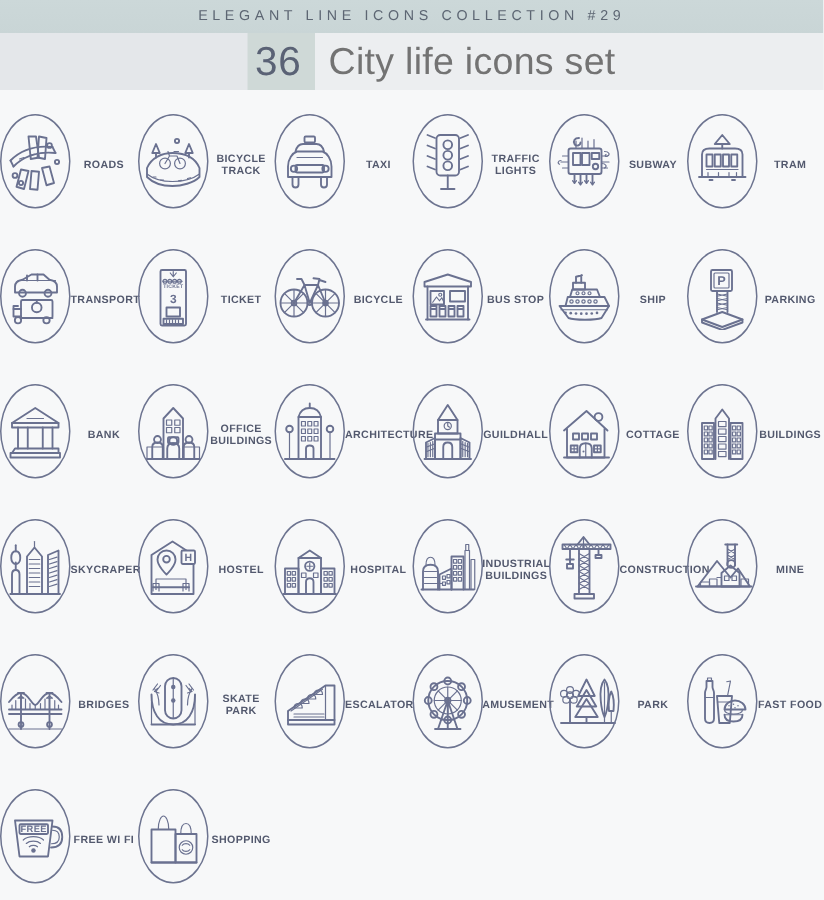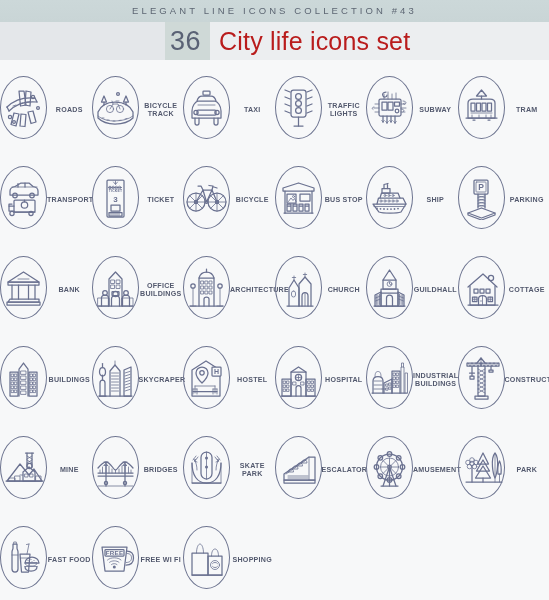--- a/index.html
+++ b/index.html
@@ -39,21 +39,21 @@
   .title-row{
     position:absolute;left:0;top:22px;width:549px;height:38px;
     display:flex;align-items:center;
   }
   .title-num{
     width:210px;text-align:right;padding-right:9px;box-sizing:border-box;
     font-size:27px;color:#5a6275;font-weight:300;letter-spacing:0.5px;
     font-family:"Liberation Sans", sans-serif;
   }
   .title-txt{
-    font-size:25px;color:#b91c1c;font-weight:300;letter-spacing:0.2px;
+    font-size:25px;color:#737373;font-weight:300;letter-spacing:0.2px;
     padding-left:9px;
     font-family:"Liberation Sans", sans-serif;
   }
 
   
   .grid{
     position:absolute;left:0;top:60px;width:549px;height:540px;
     display:grid;
     grid-template-columns:repeat(6,91.5px);
     grid-template-rows:repeat(6,90px);
@@ -92,21 +92,21 @@
 </head>
 <body>
 
 <div id="page">
 
   <div class="header">
     <div class="band-top"></div>
     <div class="band-mid"></div>
     <div class="band-num"></div>
     <div class="band-right"></div>
-    <div class="collection-line">ELEGANT LINE ICONS COLLECTION #43</div>
+    <div class="collection-line">ELEGANT LINE ICONS COLLECTION #29</div>
     <div class="title-row">
       <div class="title-num">36</div>
       <div class="title-txt">City life icons set</div>
     </div>
   </div>
 
   <div class="grid" id="grid">
       <div class="cell">
         <div class="circle">
           <svg width="45" height="45" viewBox="0 0 45 45" aria-hidden="true">
@@ -414,37 +414,20 @@
               <path d="M20 41 l0 -7 C20 32.5 21 32 22.5 32 C24 32 25 32.5 25 34 l0 7"></path>
               <circle cx="9" cy="21" r="2.2"></circle>
               <path d="M9 23 l0 18 M6 41 l6 0" class="thin"></path>
               <circle cx="36" cy="21" r="2.2"></circle>
               <path d="M36 23 l0 18 M33 41 l6 0" class="thin"></path>
               <path d="M6 41 l33 0"></path>
             </g>
           </svg>
         </div>
         <div class="label">ARCHITECTURE</div>
-      </div>
-      <div class="cell">
-        <div class="circle">
-          <svg width="45" height="45" viewBox="0 0 45 45" aria-hidden="true">
-            <g class="ico">
-              <path d="M13 41 L13 23 L18 15 L23 23 L23 41"></path>
-              <path d="M18 15 l0 -4 M16.3 12.5 l3.4 0" class="thin"></path>
-              <path d="M23 41 L23 19 L29 12 L35 19 L35 41"></path>
-              <path d="M29 12 l0 -4 M27.3 9.5 l3.4 0" class="thin"></path>
-              <path d="M26 41 l0 -10 C26 28.5 27.3 27.5 29 27.5 C30.7 27.5 32 28.5 32 31 l0 10"></path>
-              <path d="M29 27.5 l0 13.5" class="thin"></path>
-              <rect x="15.5" y="26" width="4" height="6" rx="2" class="thin"></rect>
-              <path d="M11 41 l26 0"></path>
-            </g>
-          </svg>
-        </div>
-        <div class="label">CHURCH</div>
       </div>
       <div class="cell">
         <div class="circle">
           <svg width="45" height="45" viewBox="0 0 45 45" aria-hidden="true">
             <g class="ico">
               <path d="M22.5 5 L29 15 L16 15 Z"></path>
               <path d="M16 15 L16 24 L29 24 L29 15"></path>
               <circle cx="22.5" cy="19" r="2.4" class="thin"></circle>
               <path d="M22.5 17.2 l0 1.8 l1.2 0.8" class="thin"></path>
               <path d="M14 24 l17 0 l0 4 l-17 0 z"></path>

